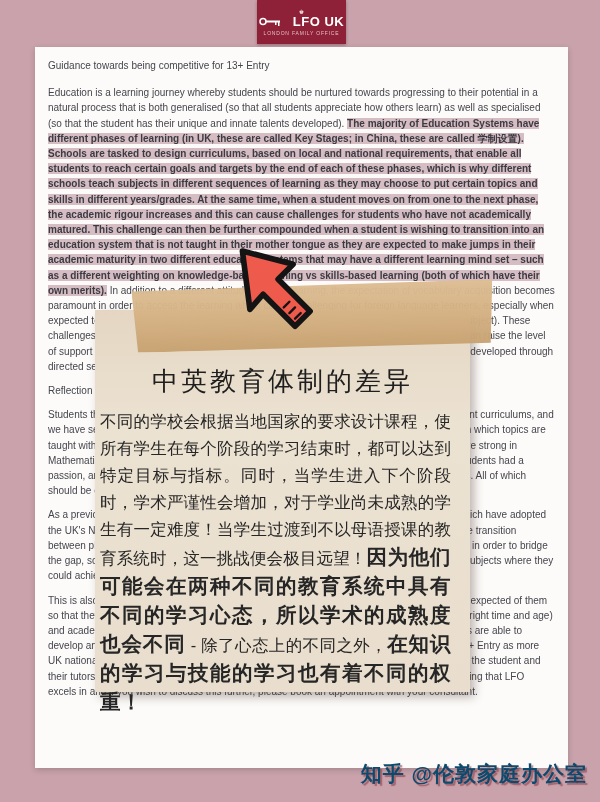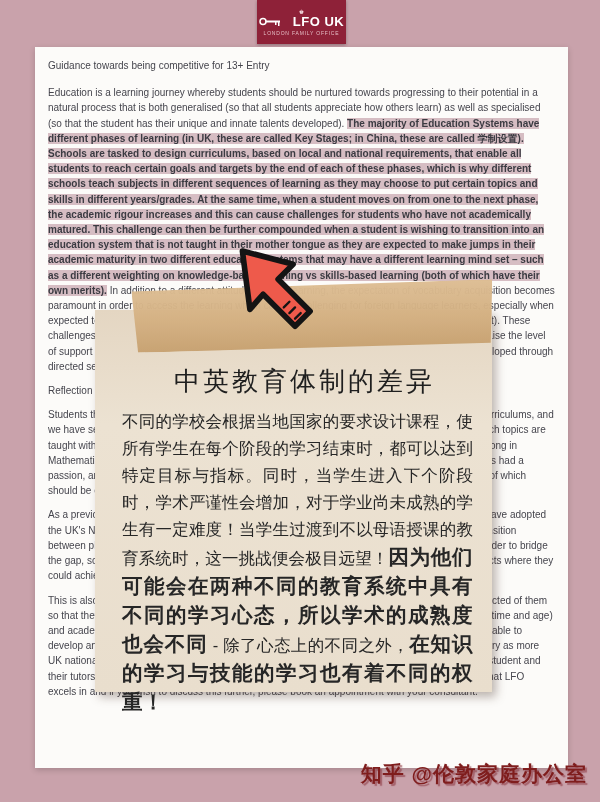--- a/index.html
+++ b/index.html
@@ -27,21 +27,20 @@
     box-shadow:0 2px 6px rgba(0,0,0,.18); overflow:hidden;
   }
   .para { margin:0 0 9px 0; }
   .doc-title { margin:0 0 12px 0; }
   .hl { background:#d6bdc3; font-weight:bold; color:#3b3b42; }
   
   .card {
     position:absolute; left:95px; top:310px; width:375px; height:382px;
     background:linear-gradient(180deg,#e4d6c2 0%, #ece2d2 30%, #e9decd 100%);
     box-shadow:4px 5px 9px rgba(70,45,35,.35);
-    padding-left:22px;
   }
   .card-title {
     margin-top:56px; text-align:center; font-size:26px; line-height:30px;
     color:#1f1f1f; letter-spacing:3px;
   }
   .card-body {
     margin:12px 19px 0 5px; font-size:16.5px; line-height:27px;
     color:#262626; text-align:justify;
   }
   .card-body .big { font-size:20.5px; font-weight:bold; letter-spacing:.5px; }
@@ -53,21 +52,21 @@
     clip-path:polygon(0 7%, 100% 0, 99.2% 96%, 1.5% 100%);
     box-shadow:0 2px 4px rgba(90,60,30,.25);
     opacity:.97;
   }
   
   .arrow { position:absolute; left:233px; top:242px; width:94px; height:97px; }
   
   .watermark {
     position:absolute; right:13px; top:760px;
     font-size:21px; font-weight:bold; letter-spacing:1px;
-    color:#7f1d1d; text-shadow:2px 2px 1px rgba(140,55,65,.6);
+    color:#0c4a6e; text-shadow:2px 2px 1px rgba(140,55,65,.6);
     white-space:nowrap;
   }
 </style>
 </head>
 <body>
 
 <div class="canvas">
 
   <div class="logo">
     <div class="logo-crest">♚</div>

